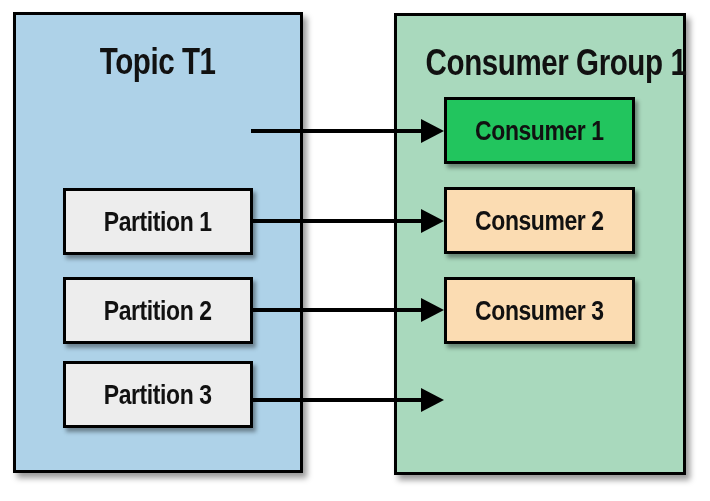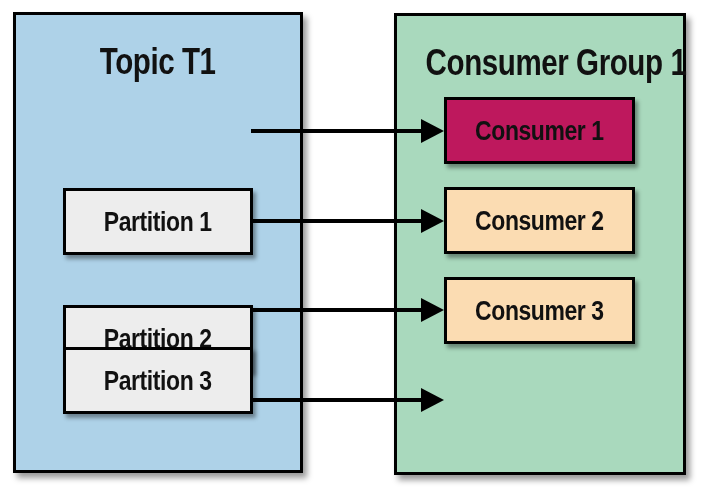--- a/index.html
+++ b/index.html
@@ -41,21 +41,21 @@
     box-shadow: 3px 4px 4px rgba(0,0,0,0.38);
     display: flex;
     align-items: center;
     justify-content: center;
     font-size: 28px;
     font-weight: bold;
     white-space: nowrap;
   }
   .partition-box { left: 47px; width: 190px; height: 67px; }
   .consumer-box  { left: 47px; width: 191px; height: 67px; }
-  .p0 { top: 83px; }  .p1 { top: 173px; } .p2 { top: 262px; } .p3 { top: 332px; }
+  .p0 { top: 83px; }  .p1 { top: 173px; } .p2 { top: 262px; } .p3 { top: 346px; }
   .c0 { top: 81px; }  .c1 { top: 171px; } .c2 { top: 261px; } .c3 { top: 351px; }
   .arrow {
     position: absolute;
     left: 251px;
     width: 193px;
     height: 24px;
     display: flex;
     align-items: center;
     z-index: 5;
   }
@@ -73,33 +73,33 @@
 
 <div class="canvas">
 
   <div class="container-box topic-container" style="background-color: rgb(174, 210, 232);">
     <div class="container-title">
       <span class="condensed">Topic T1</span>
     </div>
     <div class="node-box partition-box p1" style="background-color: rgb(237, 237, 237); text-align: center;">
       <span class="condensed">Partition 1</span>
     </div>
-    <div class="node-box partition-box p2" style="background-color: rgb(237, 237, 237); margin-top: 28px;">
+    <div class="node-box partition-box p2" style="background-color: rgb(237, 237, 237);">
       <span class="condensed">Partition 2</span>
     </div>
     <div class="node-box partition-box p3" style="background-color: rgb(237, 237, 237);">
       <span class="condensed">Partition 3</span>
     </div>
   </div>
 
   <div class="container-box group-container" style="background-color: rgb(169, 217, 189);">
     <div class="container-title">
       <span class="condensed">Consumer Group 1</span>
     </div>
-    <div class="node-box consumer-box c0" style="background-color: #be185d; align-items: center;">
+    <div class="node-box consumer-box c0" style="background-color: #22c55e; align-items: center;">
       <span class="condensed">Consumer 1</span>
     </div>
     <div class="node-box consumer-box c1" style="background-color: rgb(251, 220, 178);">
       <span class="condensed">Consumer 2</span>
     </div>
     <div class="node-box consumer-box c2" style="background-color: rgb(251, 220, 178); align-items: center;">
       <span class="condensed">Consumer 3</span>
     </div>
   </div>
 

